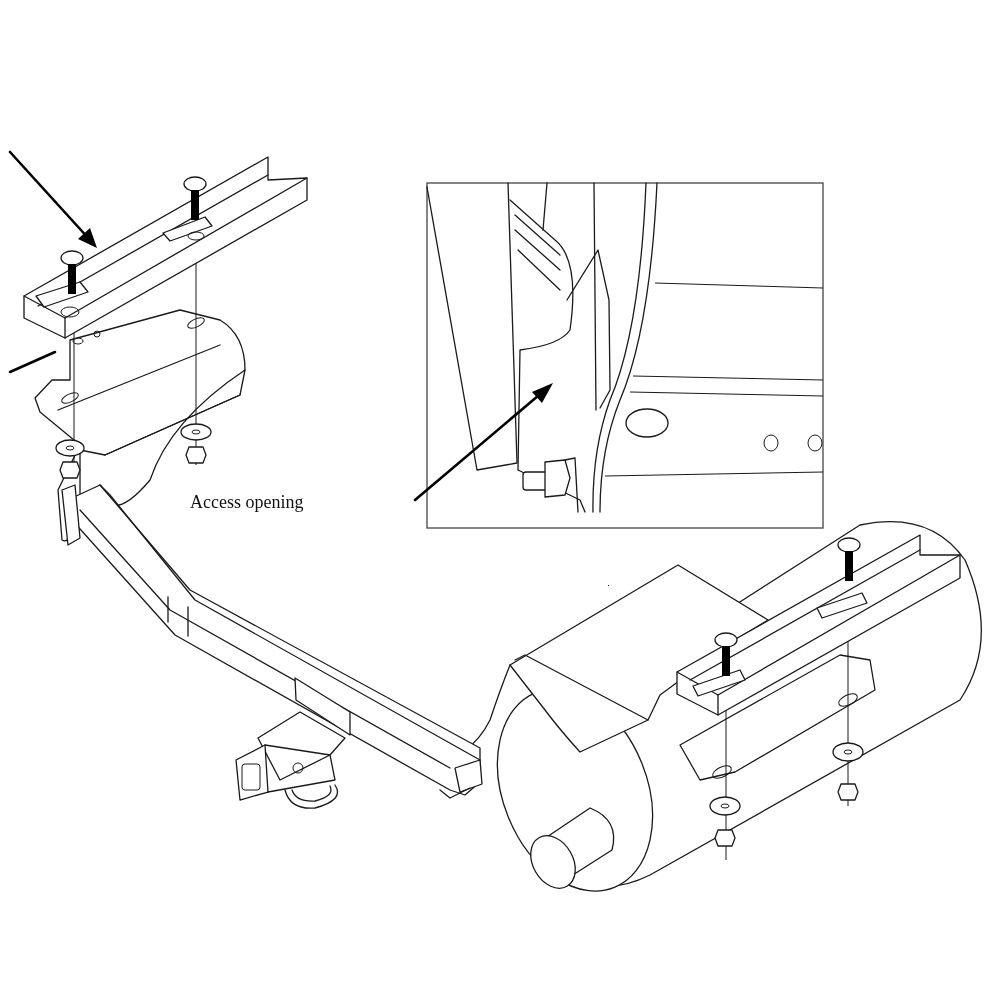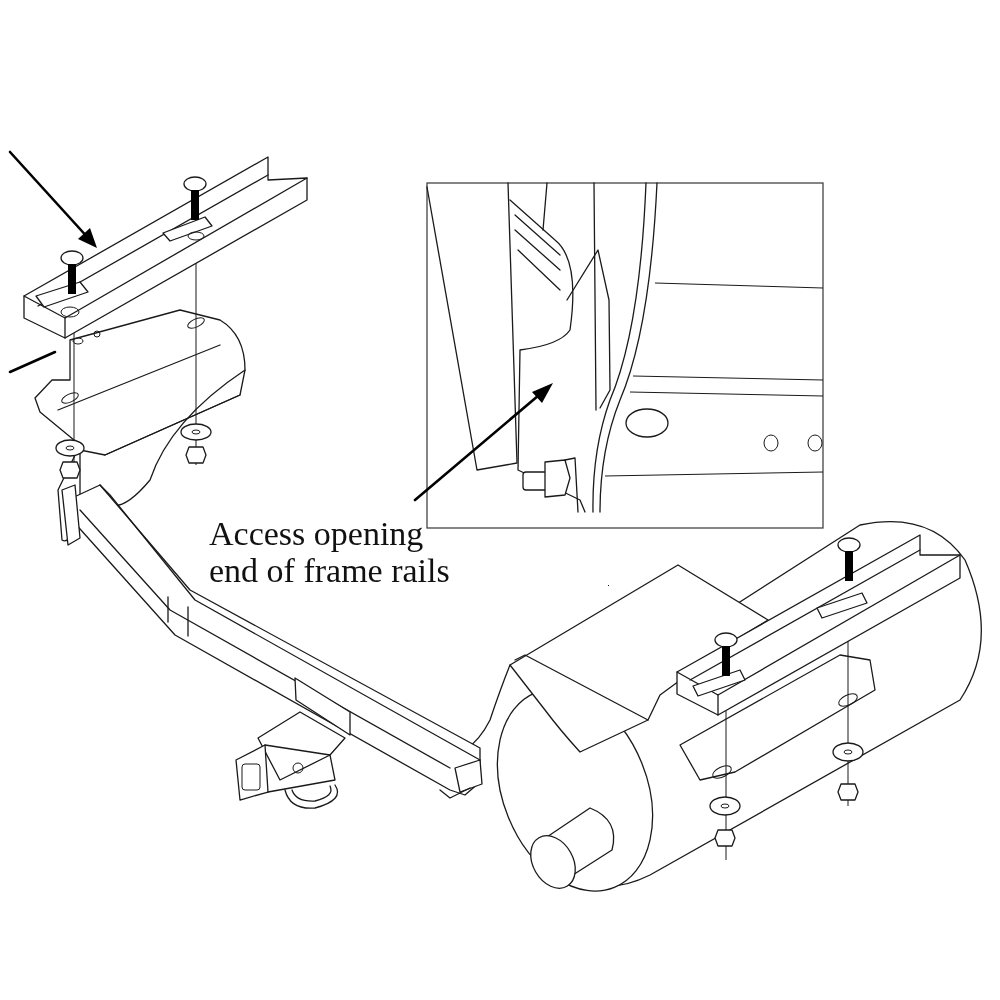--- a/index.html
+++ b/index.html
@@ -6,26 +6,25 @@
     body { width: 1000px; height: 1000px; position: relative; overflow: hidden; font-family: "Liberation Serif", serif; }
     svg { position: absolute; left: 0; top: 0; }
     .ln { fill: none; stroke: #1a1a1a; stroke-width: 1.3; stroke-linejoin: round; stroke-linecap: round; }
     .thin { fill: none; stroke: #1a1a1a; stroke-width: 1; }
     .fillw { fill: #ffffff; stroke: #1a1a1a; stroke-width: 1.3; stroke-linejoin: round; }
     .arrow { fill: none; stroke: #000; stroke-width: 2.6; stroke-linecap: round; }
     .ahead { fill: #000; stroke: none; }
     .bolt { fill: #000; }
     .label {
       position: absolute;
-      left: 209px; top: 484px;
+      left: 190px; top: 484px;
       font-family: "Liberation Serif", serif;
-      font-size: 34px; line-height: 37px;
+      font-size: 18px; line-height: 37px;
       color: #111;
       white-space: nowrap;
-      margin-top: 31px;
     }
     .inset-frame { fill: #ffffff; stroke: #444; stroke-width: 1.3; }
   </style>
 </head>
 <body>
 
 <svg width="1000" height="1000" viewBox="0 0 1000 1000">
 
   <g>
 
@@ -175,14 +174,13 @@
     <polygon class="ahead" points="97,248 78,239 90,228"></polygon>
   </g>
   <g>
     <line class="arrow" x1="10" y1="372" x2="55" y2="352"></line>
   </g>
   <line class="thin" x1="608" y1="585" x2="609" y2="586"></line>
 </svg>
 
 <div class="label">
   <div>Access opening</div>
-  <div>end of frame rails</div>
 </div>
 
 </body></html>

